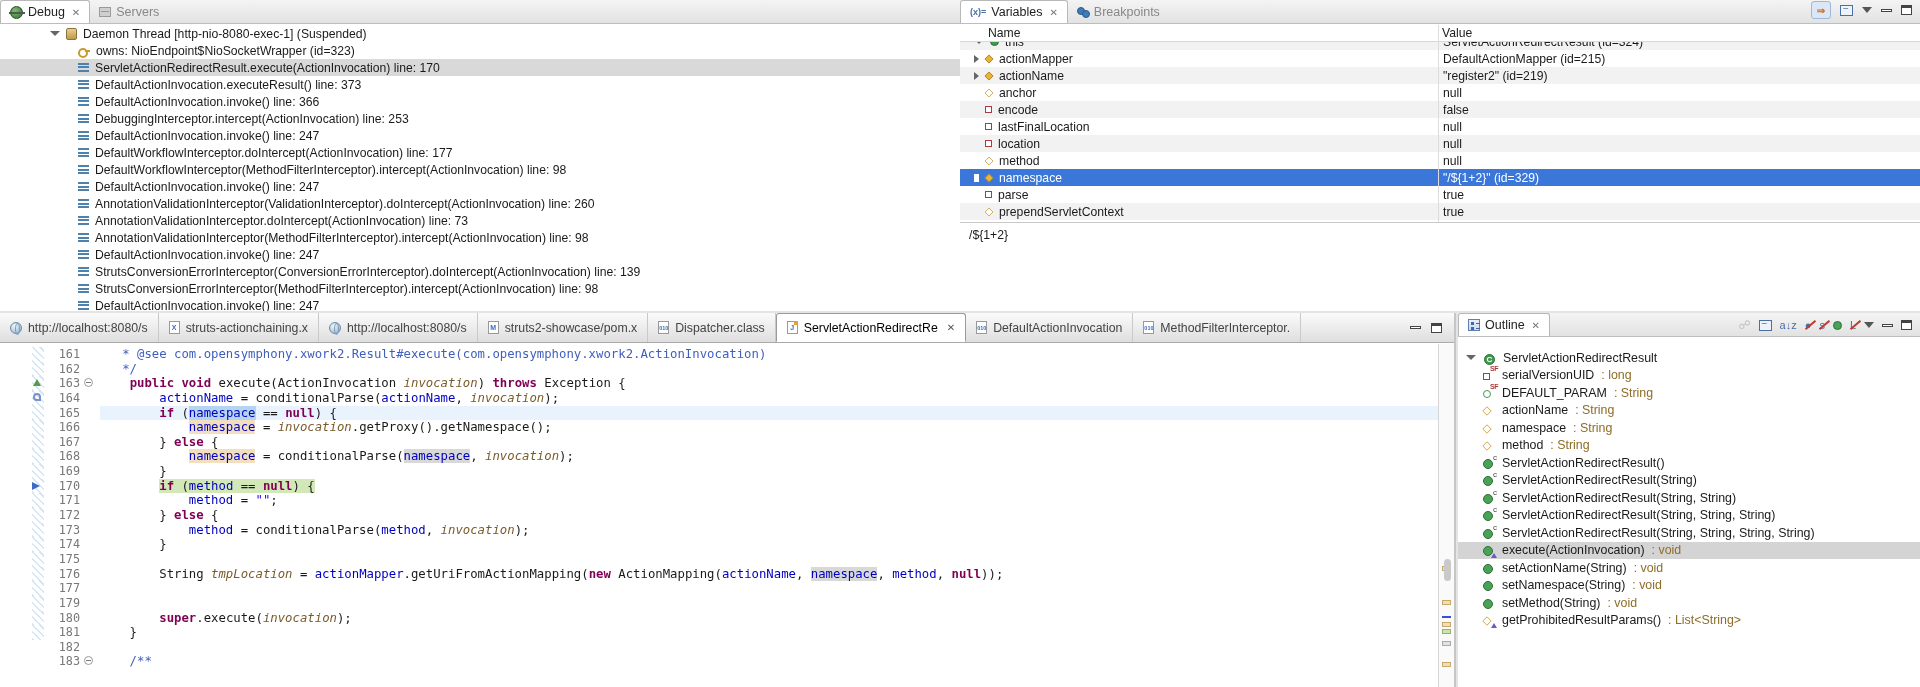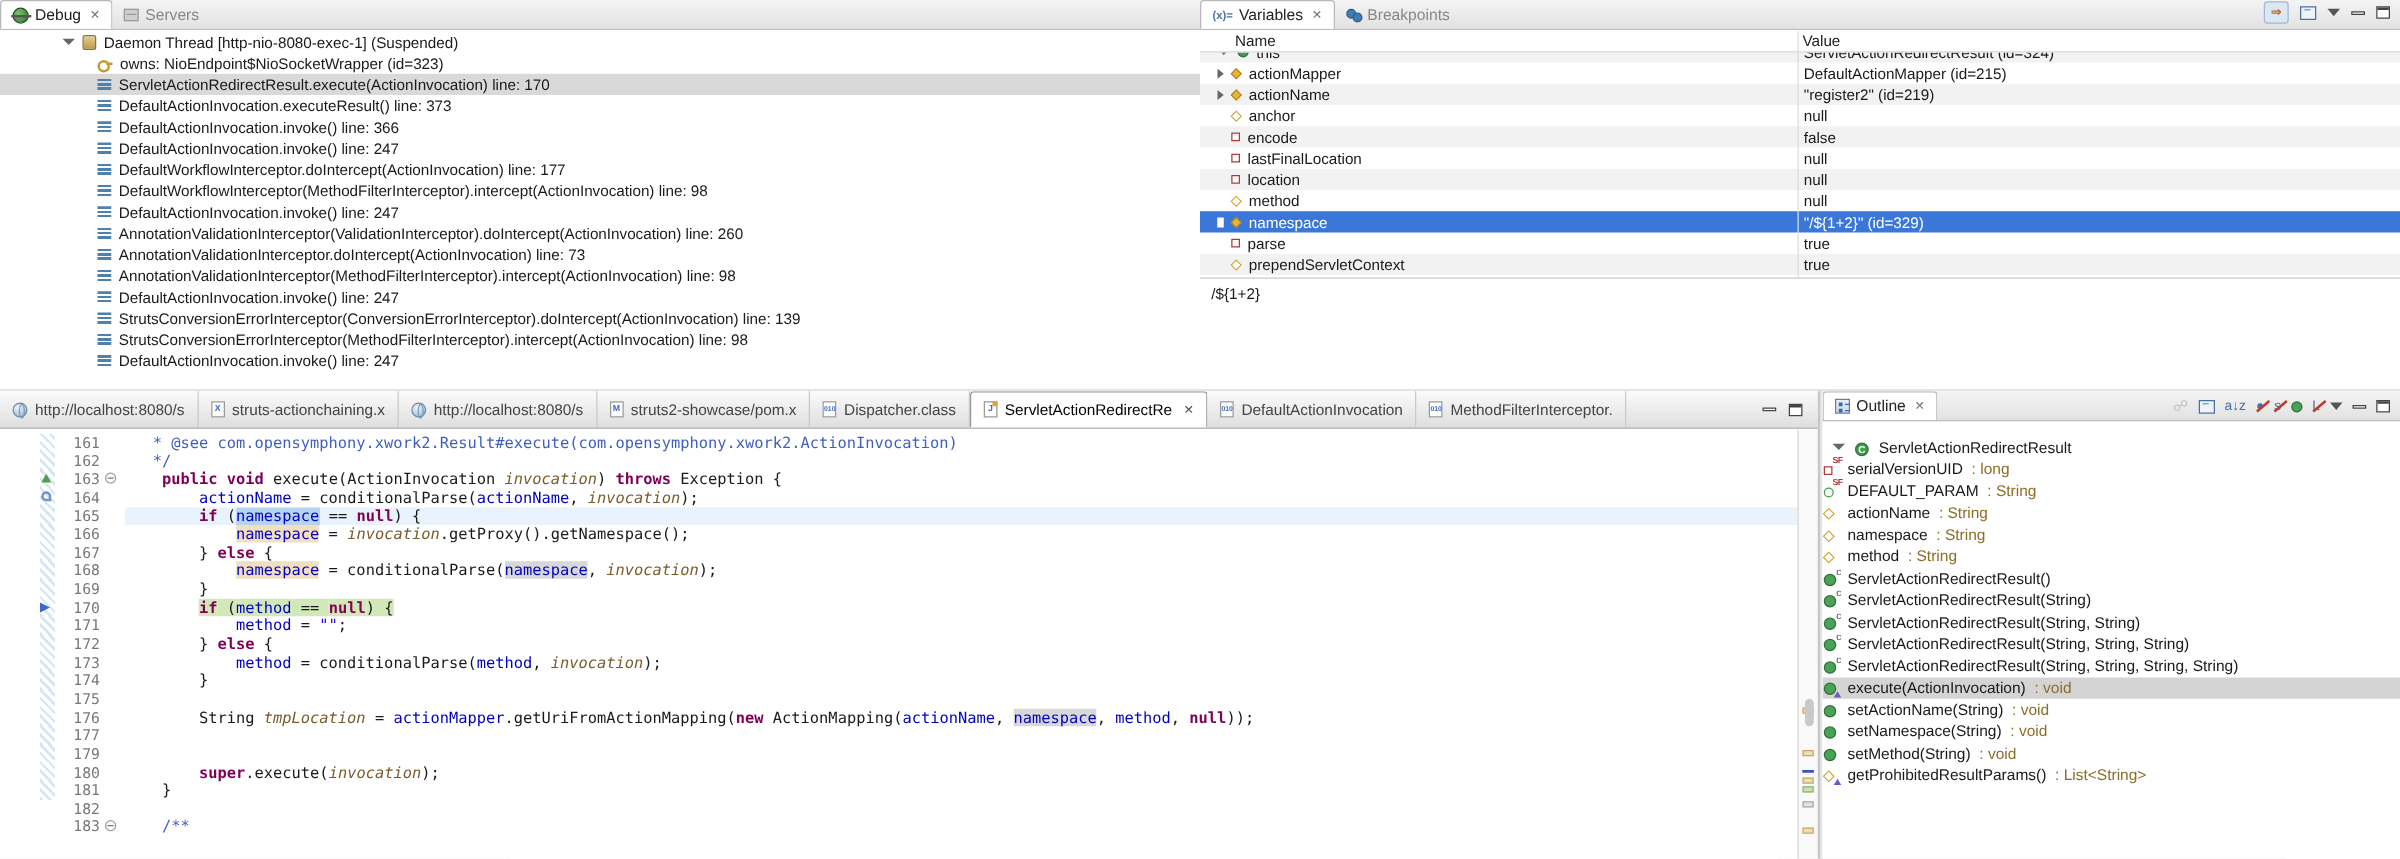--- a/index.html
+++ b/index.html
@@ -132,21 +132,21 @@
   #ruler { position:absolute; right:0; top:31px; width:16px; bottom:0; background:#fafafa; border-left:1px solid #d5d5d5; }
   .rm { position:absolute; left:3px; width:9px; height:5px; border:1px solid #c9a96a; background:#f0ddb8; }
   .rm.blue { height:2px; background:#3b4fd0; border-color:#3b4fd0; }
   .rm.green { background:#cfe3ae; border-color:#8fb573; }
   .rm.gray { background:#e2e2e2; border-color:#aaa; }
   #escroll { position:absolute; right:3px; top:246px; width:7px; height:22px; border-radius:4px; background:#c9c9c9; }
 
   
   #outline-panel { left:1458px; top:313px; width:462px; height:374px; background:#fff; }
   #outline-rows { position:absolute; left:0; top:31px; right:0; bottom:0; padding-top:5px; background:#fff; overflow:hidden; }
-  .orow { height:17.5px; display:flex; align-items:center; gap:7px; font-size:12.4px; white-space:nowrap; }
+  .orow { height:17.5px; display:flex; align-items:center; gap:7px; font-size:12.4px; white-space:nowrap; padding-left:24px; }
   .orow.root { padding-left:8px; }
   .orow.sel { background:#d4d4d4; }
   .otype { color:#8e6d28; }
   .oi { position:relative; width:13px; height:12px; flex:none; }
   .oi .base { position:absolute; left:1px; top:2px; }
   .oi-class { width:11px; height:11px; border-radius:50%; background:#3f9b4f; border:1px solid #2e7039;
               color:#fff; font-size:8px; font-weight:bold; text-align:center; line-height:10px; }
   .oi-meth { width:10px; height:10px; border-radius:50%; background:#4aa257; border:1px solid #2e7039; }
   .oi-sqr { width:7px; height:7px; border:1.5px solid #b03a3a; background:#fff; margin-top:2px; }
   .oi-circ { width:8px; height:8px; border:1.5px solid #3f9b4f; border-radius:50%; background:#fff; margin-top:1px; }
@@ -210,20 +210,25 @@
           <span>DefaultActionInvocation.executeResult() line: 373</span>
         </div>
         <div class="drow">
           <span class="pad1"></span>
           <span class="ic i-stack"></span>
           <span>DefaultActionInvocation.invoke() line: 366</span>
         </div>
         <div class="drow">
           <span class="pad1"></span>
           <span class="ic i-stack"></span>
+          <span>DebuggingInterceptor.intercept(ActionInvocation) line: 253</span>
+        </div>
+        <div class="drow">
+          <span class="pad1"></span>
+          <span class="ic i-stack"></span>
           <span>DefaultActionInvocation.invoke() line: 247</span>
         </div>
         <div class="drow">
           <span class="pad1"></span>
           <span class="ic i-stack"></span>
           <span>DefaultWorkflowInterceptor.doIntercept(ActionInvocation) line: 177</span>
         </div>
         <div class="drow">
           <span class="pad1"></span>
           <span class="ic i-stack"></span>

